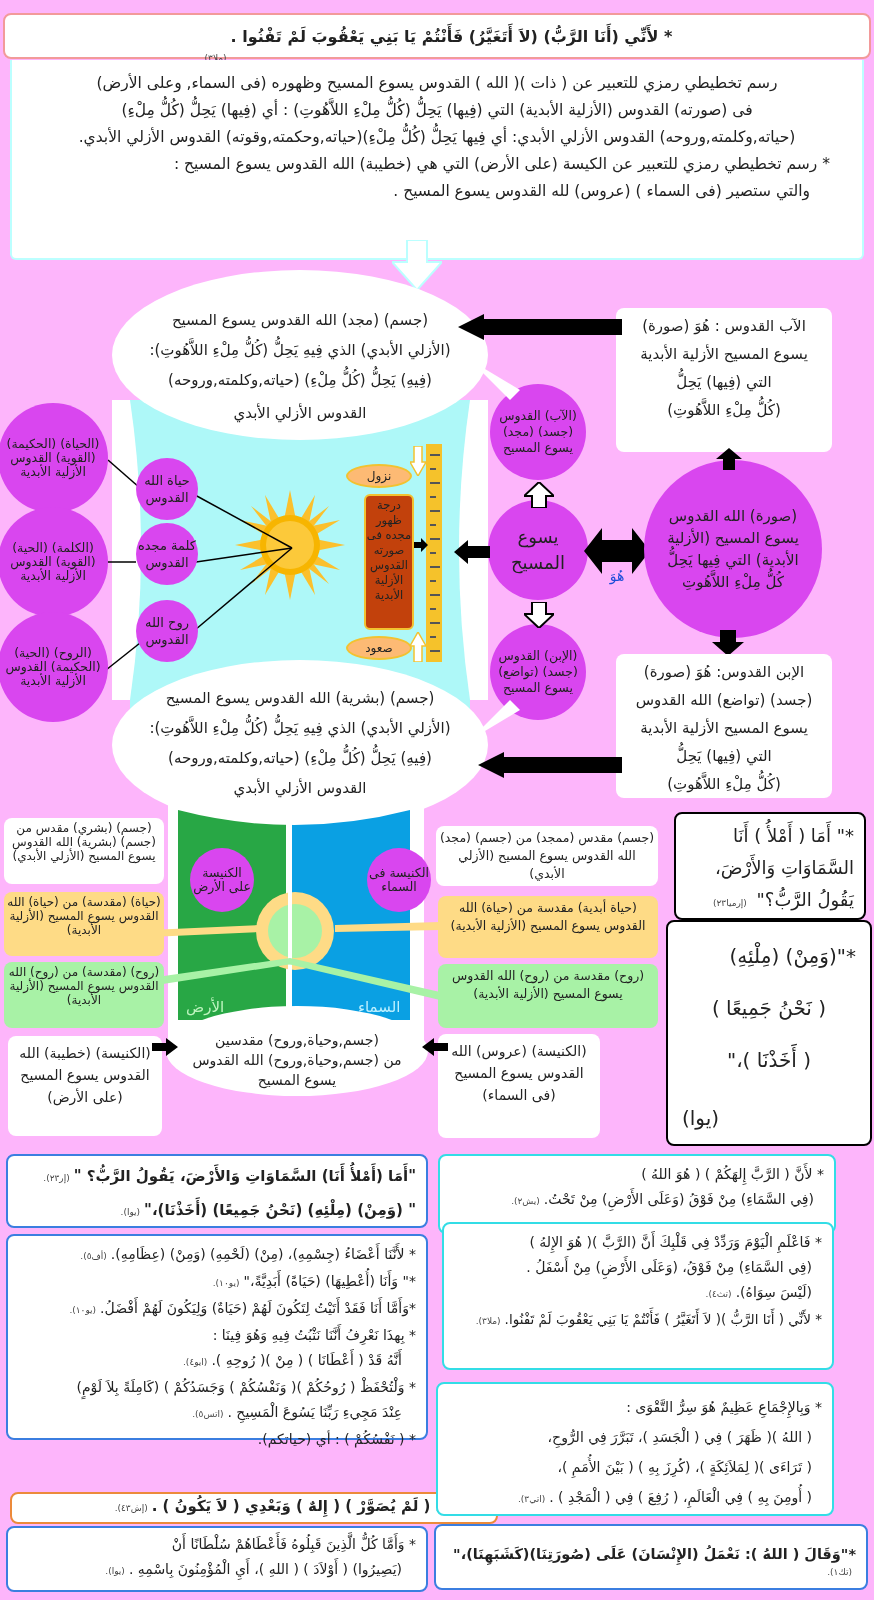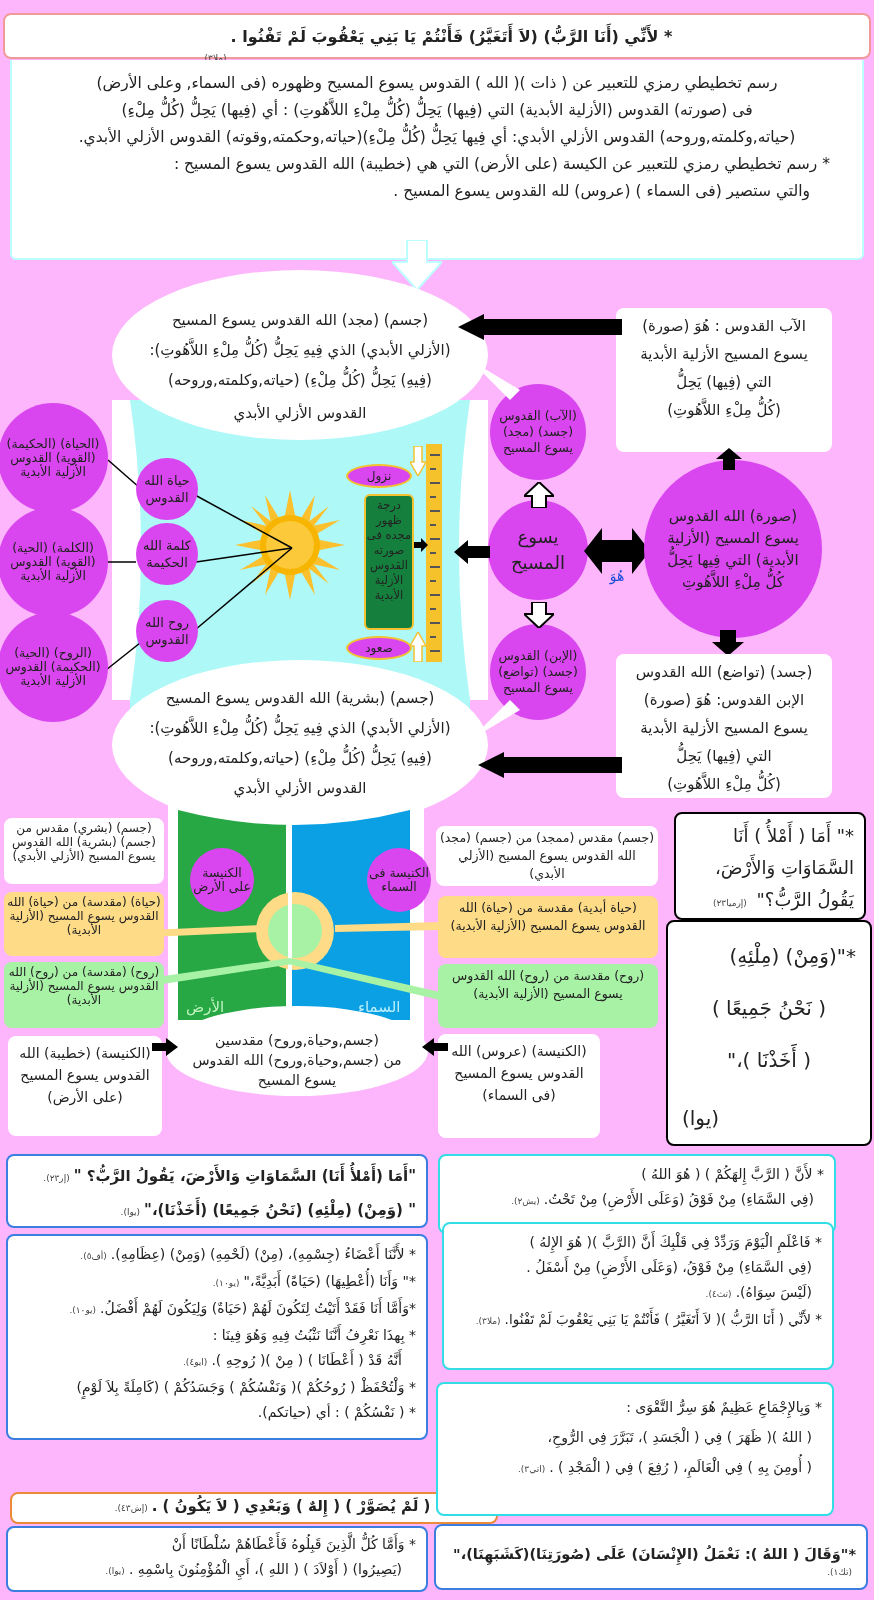--- a/index.html
+++ b/index.html
@@ -16,21 +16,21 @@
   .ell-top{left:112px;top:270px;width:376px;height:170px;background:#fff;border-radius:50%;}
   .ell-top-text{left:112px;top:305px;width:376px;font-size:15px;line-height:30px;}
   .cyl-body{left:130px;top:400px;width:340px;height:320px;background:#aef8f8;}
   .cyl-title{left:130px;top:404px;width:340px;font-size:15px;}
   .ell-bot{left:112px;top:660px;width:376px;height:170px;background:#fff;border-radius:50%;}
   .ell-bot-text{left:112px;top:683px;width:376px;font-size:15px;line-height:30px;}
   .circle{background:#d946ef;border-radius:50%;display:flex;align-items:center;justify-content:center;text-align:center;}
   .side-c{width:110px;height:110px;font-size:12.5px;line-height:14px;}
   .inner-c{width:62px;height:62px;font-size:13px;line-height:17px;}
   .rbox{background:#fff;border-radius:8px;font-size:15px;line-height:28px;text-align:center;padding:4px 6px;}
-  .pill{background:#d946ef;border:2px solid #f2c230;border-radius:50%;font-size:12px;display:flex;align-items:center;justify-content:center;}
+  .pill{background:#fdba74;border:2px solid #f2c230;border-radius:50%;font-size:12px;display:flex;align-items:center;justify-content:center;}
   .ruler{left:426px;top:444px;width:16px;height:218px;background:#f5c22b;}
   .ruler i{position:absolute;left:4px;height:2px;background:#555;}
   .church-l{left:178px;top:810px;width:108px;height:210px;background:#28a745;}
   .church-r{left:292px;top:810px;width:118px;height:210px;background:#0aa0e3;}
   .lbox{border-radius:8px;font-size:12px;line-height:14px;text-align:center;padding:3px;}
   .white{background:#fff;}
   .yellow{background:#fedb86;}
   .green{background:#a8f2a6;}
   .qbox{background:#fff;border:2px solid #000;border-radius:8px;}
   .blue-box{background:#fff;border:2px solid #3b7ee0;border-radius:8px;}
@@ -102,26 +102,26 @@
   <line x1="196" y1="162" x2="292" y2="148" stroke="#000" stroke-width="1.5"></line>
   <line x1="106" y1="270" x2="140" y2="243" stroke="#000" stroke-width="1.5"></line>
   <line x1="195" y1="230" x2="292" y2="148" stroke="#000" stroke-width="1.5"></line>
 </svg>
 
 <div class="abs circle side-c rtl" style="left:-2px;top:403px;">(الحياة) (الحكيمة) (القوية) القدوس الأزلية الأبدية</div>
 <div class="abs circle side-c rtl" style="left:-2px;top:507px;">(الكلمة) (الحية) (القوية) القدوس الأزلية الأبدية</div>
 <div class="abs circle side-c rtl" style="left:-2px;top:612px;">(الروح) (الحية) (الحكيمة) القدوس الأزلية الأبدية</div>
 
 <div class="abs circle inner-c rtl" style="left:136px;top:458px;">حياة الله القدوس</div>
-<div class="abs circle inner-c rtl" style="left:136px;top:523px;">كلمة الله الحكيمة</div>
+<div class="abs circle inner-c rtl" style="left:136px;top:523px;">كلمة مجده القدوس</div>
 <div class="abs circle inner-c rtl" style="left:136px;top:600px;">روح الله القدوس</div>
 
 <div class="abs pill rtl" style="left:346px;top:464px;width:66px;height:24px;">نزول</div>
 <div class="abs pill rtl" style="left:346px;top:636px;width:66px;height:24px;">صعود</div>
-<div class="abs rtl c" style="left:364px;top:494px;width:50px;height:136px;background:#15803d;border:2px solid #f2c230;border-radius:6px;font-size:11.5px;line-height:15px;padding-top:2px;">درجة ظهور مجده فى صورته القدوس الأزلية الأبدية</div>
+<div class="abs rtl c" style="left:364px;top:494px;width:50px;height:136px;background:#c2410c;border:2px solid #f2c230;border-radius:6px;font-size:11.5px;line-height:15px;padding-top:2px;">درجة ظهور مجده فى صورته القدوس الأزلية الأبدية</div>
 <svg class="abs" style="left:410px;top:446px;width:16px;height:30px;" viewBox="0 0 16 30">
     <path d="M4 0 H12 V16 H16 L8 30 L0 16 H4 Z" fill="#fff" stroke="#f2c230" stroke-width="1.5"></path>
   </svg>
 <svg class="abs" style="left:410px;top:632px;width:16px;height:30px;" viewBox="0 0 16 30">
     <path d="M4 30 H12 V14 H16 L8 0 L0 14 H4 Z" fill="#fff" stroke="#f2c230" stroke-width="1.5"></path>
   </svg>
 <div class="abs ruler">
   <i style="top:10px;width:10px"></i>
     <i style="top:24px;width:6px"></i>
     <i style="top:38px;width:10px"></i>
@@ -187,22 +187,22 @@
     <path d="M164 5 H26 V0 L0 13 L26 26 V21 H164 Z" fill="#000"></path>
   </svg>
 <svg class="abs" style="left:716px;top:448px;width:26px;height:22px;" viewBox="0 0 26 22">
     <path d="M7 22 H19 V11 H26 L13 0 L0 11 H7 Z" fill="#000"></path>
   </svg>
 <svg class="abs" style="left:712px;top:630px;width:32px;height:26px;" viewBox="0 0 32 26">
     <path d="M8 0 H24 V12 H32 L16 26 L0 12 H8 Z" fill="#000"></path>
   </svg>
 
 <div class="abs rbox rtl" style="left:616px;top:654px;width:216px;height:144px;">
+  <div>الإبن القدوس: هُوَ (صورة)</div>
   <div>(جسد) (تواضع) الله القدوس</div>
-  <div>الإبن القدوس: هُوَ (صورة)</div>
   <div>يسوع المسيح الأزلية الأبدية</div>
   <div>التي (فِيها) يَحِلُّ</div>
   <div>(كُلُّ مِلْءِ اللاَّهُوتِ)</div>
 </div>
 <svg class="abs" style="left:478px;top:752px;width:144px;height:26px;" viewBox="0 0 144 26">
     <path d="M144 5 H26 V0 L0 13 L26 26 V21 H144 Z" fill="#000"></path>
   </svg>
 
 <div class="abs" style="left:168px;top:800px;width:256px;height:240px;background:#fff;"></div>
 <div class="abs church-l"></div>
@@ -264,20 +264,21 @@
   <div><span>" (وَمِنْ) (مِلْئِهِ) (نَحْنُ جَمِيعًا) (أَخَذْنَا)،"</span><span class="ref">(يوا).</span></div>
 </div>
 
 <div class="abs blue-box rtl vs" style="left:6px;top:1234px;width:422px;height:206px;padding:6px 10px;">
   <div><span>* لأَنَّنَا أَعْضَاءُ (جِسْمِهِ)، (مِنْ) (لَحْمِهِ) (وَمِنْ) (عِظَامِهِ).</span><span class="ref">(أف٥).</span></div>
   <div><span>*" وَأَنَا (أُعْطِيهَا) (حَيَاةً) أَبَدِيَّةً،"</span><span class="ref">(يو١٠).</span></div>
   <div><span>*وَأَمَّا أَنَا فَقَدْ أَتَيْتُ لِتَكُونَ لَهُمْ (حَيَاةٌ) وَلِيَكُونَ لَهُمْ أَفْضَلُ.</span><span class="ref">(يو١٠).</span></div>
   <div><span>* بِهذَا نَعْرِفُ أَنَّنَا نَثْبُتُ فِيهِ وَهُوَ فِينَا :</span></div>
   <div style="padding-right:14px;"><span>أَنَّهُ قَدْ ( أَعْطَانَا ) ( مِنْ )( رُوحِهِ ).</span><span class="ref">(ايو٤).</span></div>
   <div><span>* وَلْتُحْفَظْ ( رُوحُكُمْ )( وَنَفْسُكُمْ ) وَجَسَدُكُمْ ) (كَامِلَةً بِلاَ لَوْمٍ)</span></div>
+  <div style="padding-right:14px;"><span>عِنْدَ مَجِيءِ رَبِّنَا يَسُوعَ الْمَسِيحِ .</span><span class="ref">(اتس٥).</span></div>
   <div><span>* ( نَفْسُكُمْ ) : أي (حياتكم).</span></div>
 </div>
 
 <div class="abs orange-box rtl" style="left:10px;top:1492px;width:488px;height:32px;padding:3px 10px;font-size:15px;font-weight:bold;">
   <span>* قَبْلِي ( لَمْ يُصَوَّرْ ) ( إِلهٌ ) وَبَعْدِي ( لاَ يَكُونُ ) .</span><span class="ref">(إش٤٣).</span>
 </div>
 
 <div class="abs blue-box rtl vs" style="left:6px;top:1526px;width:422px;height:66px;padding:4px 10px;">
   <div><span>* وَأَمَّا كُلُّ الَّذِينَ قَبِلُوهُ فَأَعْطَاهُمْ سُلْطَانًا أَنْ</span></div>
   <div style="padding-right:14px;"><span>(يَصِيرُوا) ( أَوْلاَدَ ) ( اللهِ )، أَيِ الْمُؤْمِنُونَ بِاسْمِهِ .</span><span class="ref">(يوا).</span></div>
@@ -290,18 +291,19 @@
 <div class="abs cyan-box rtl vs" style="left:442px;top:1222px;width:392px;height:148px;padding:6px 10px;">
   <div><span>* فَاعْلَمِ الْيَوْمَ وَرَدِّدْ فِي قَلْبِكَ أَنَّ (الرَّبَّ )( هُوَ الإِلهُ )</span></div>
   <div style="padding-right:10px;"><span>(فِي السَّمَاءِ) مِنْ فَوْقُ، (وَعَلَى الأَرْضِ) مِنْ أَسْفَلُ .</span></div>
   <div style="padding-right:10px;"><span>(لَيْسَ سِوَاهُ).</span><span class="ref">(تث٤).</span></div>
   <div style="font-size:13.5px;"><span>* لأَنِّي ( أَنَا الرَّبُّ )( لاَ أَتَغَيَّرُ ) فَأَنْتُمْ يَا بَنِي يَعْقُوبَ لَمْ تَفْنُوا.</span><span class="ref">(ملا٣).</span></div>
 </div>
 
 <div class="abs cyan-box rtl vs" style="left:436px;top:1382px;width:398px;height:134px;padding:8px 10px;line-height:30px;">
   <div><span>* وَبِالإِجْمَاعِ عَظِيمٌ هُوَ سِرُّ التَّقْوَى :</span></div>
   <div style="padding-right:10px;"><span>( اللهُ )( ظَهَرَ ) فِي ( الْجَسَدِ )، تَبَرَّرَ فِي الرُّوحِ،</span></div>
+  <div style="padding-right:10px;"><span>( تَرَاءَى )( لِمَلاَئِكَةٍ )، (كُرِزَ بِهِ ) ( بَيْنَ الأُمَمِ )،</span></div>
   <div style="padding-right:10px;"><span>( أُومِنَ بِهِ ) فِي الْعَالَمِ، ( رُفِعَ ) فِي ( الْمَجْدِ ) .</span><span class="ref">(اتي٣).</span></div>
 </div>
 
 <div class="abs blue-box rtl" style="left:434px;top:1524px;width:434px;height:66px;padding:20px 10px;font-size:14.5px;font-weight:bold;">
   <span>*"وَقَالَ ( اللهُ ): نَعْمَلُ (الإِنْسَانَ) عَلَى (صُورَتِنَا)(كَشَبَهِنَا)،"</span><span class="ref">(تك١).</span>
 </div>
 
 </body></html>

